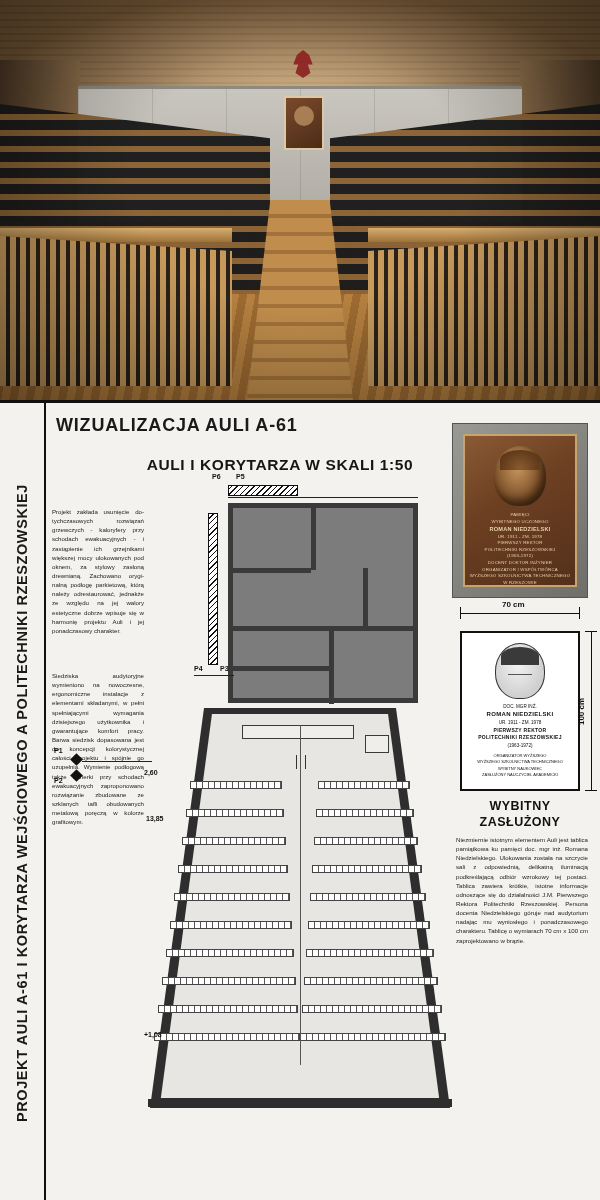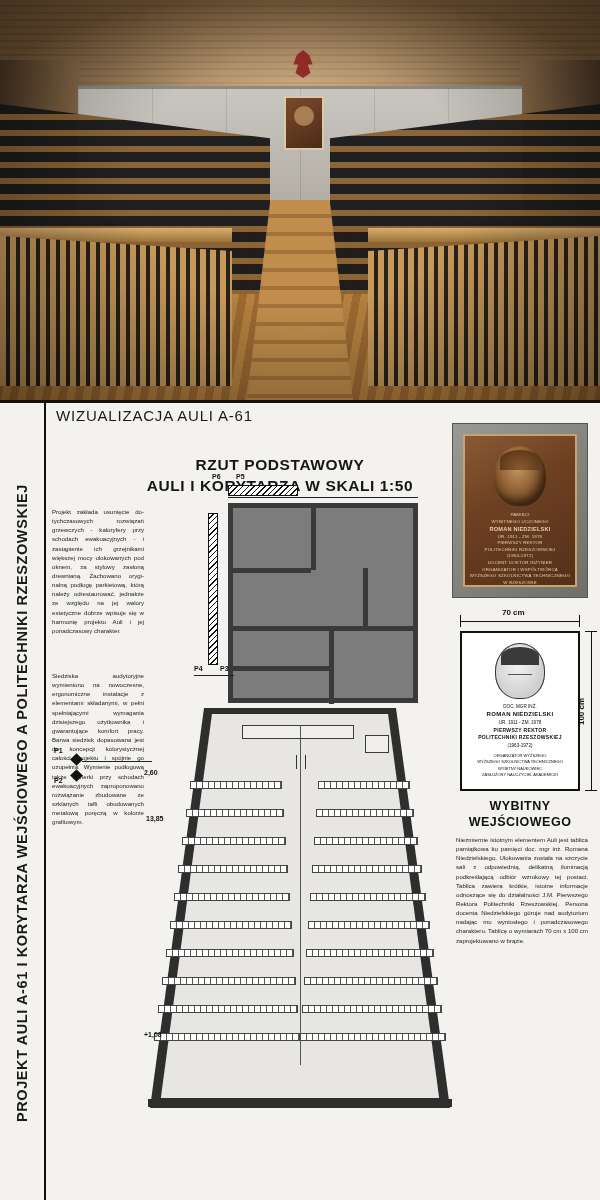--- a/index.html
+++ b/index.html
@@ -159,22 +159,22 @@
     letter-spacing: 0.6px;
     font-weight: 700;
     color: #1a1a1a;
   }
 
   .header-strip {
     position: absolute;
     left: 44px; top: 0; width: 556px; height: 26px;
   }
   .header-strip .htxt {
-    position: absolute; left: 12px; top: 4px;
-    font-size: 15px; font-weight: 400; letter-spacing: 0.8px; color: #1a1a1a;
+    position: absolute; left: 12px; top: 12px;
+    font-size: 18px; font-weight: 700; letter-spacing: 0.8px; color: #1a1a1a;
   }
 
   .plan-title {
     position: absolute;
     left: 100px; top: 52px; width: 360px;
     text-align: center;
     font-size: 15.5px;
     font-weight: 700;
     letter-spacing: 0.6px;
     line-height: 1.35;
@@ -342,21 +342,21 @@
   }
   .tab-text {
     font-size: 4.6px;
     line-height: 1.55;
     padding: 0 6px;
   }
   .tab-text .nm { font-size: 6px; font-weight: 700; letter-spacing: 0.3px; }
   .tab-text .sm { font-size: 4px; }
 
   .dim-top {
-    position: absolute; left: 460px; top: 206px; width: 104px; height: 18px;
+    position: absolute; left: 460px; top: 198px; width: 104px; height: 18px;
   }
   .dim-right {
     position: absolute; left: 582px; top: 228px; width: 18px; height: 160px;
   }
   .dim-label {
     position: absolute;
     font-size: 8px; font-weight: 700; color: #111;
   }
   .dim-bar {
     position: absolute; background: #111;
@@ -411,21 +411,20 @@
 
     <div class="vertical-title">
       <span>PROJEKT AULI A-61 I KORYTARZA WEJŚCIOWEGO A POLITECHNIKI RZESZOWSKIEJ</span>
     </div>
 
     <div class="header-strip">
       <div class="htxt">WIZUALIZACJA AULI A-61</div>
     </div>
 
     <div class="plan-title">
-      <div>RZUT PODSTAWOWY</div>
       <div>AULI I KORYTARZA W SKALI 1:50</div>
     </div>
 
     <div class="desc desc-1">Projekt zakłada usunięcie do-tychczasowych rozwiązań grzewczych - kaloryfery przy schodach ewakuacyjnych - i zastąpienie ich grzejnikami większej mocy ulokowanych pod oknem, za stylowy zasłoną drewnianą. Zachowano orygi-nalną podłogę parkietową, którą należy odrestaurować, jednakże ze względu na jej walory estetyczne dobrze wpisuje się w harmonię projektu Auli i jej ponadczasowy charakter.</div>
     <div class="desc desc-2">Siedziska audytoryjne wymieniono na nowoczesne, ergonomiczne instalacje z elementami składanymi, w pełni spełniającymi wymagania dzisiejszego użytkownika i gwarantujące komfort pracy. Barwa siedzisk dopasowana jest do koncepcji kolorystycznej całości projektu i spójnie go uzupełnia. Wymienie podłogową także barierki przy schodach ewakuacyjnych zaproponowano rozwiązanie zbudowane ze szklanych tafli obudowanych metalową poręczą w kolorze grafitowym.</div>
 
     <div class="planwrap">
 
       <div class="hatchbar" style="left:78px; top:-18px; width:68px; height:9px;"></div>
       <div class="dimline" style="left:78px; top:-6px; width:190px; height:1px;"></div>
@@ -544,19 +543,19 @@
         <div>(1963-1972)</div>
         <div class="sm" style="margin-top:4px;">ORGANIZATOR WYŻSZEGO</div>
         <div class="sm">WYŻSZEGO SZKOLNICTWA TECHNICZNEGO</div>
         <div class="sm">WYBITNY NAUKOWIEC</div>
         <div class="sm">ZASŁUŻONY NAUCZYCIEL AKADEMICKI</div>
       </div>
     </div>
 
     <div class="tablica-title">
       <div>WYBITNY</div>
-      <div>WEJŚCIOWEGO</div>
+      <div>ZASŁUŻONY</div>
     </div>
 
     <div class="tablica-desc">Niezmiernie istotnym elementem Auli jest tablica pamiątkowa ku pamięci doc. mgr inż. Romana Niedzielskiego. Ulokowania została na szczycie sali z odpowiednią, delikatną iluminacją podkreślającą odbiór wzrokowy tej postaci. Tablica zawiera krótkie, istotne informacje odnoszące się do działalności J.M. Pierwszego Rektora Politechniki Rzeszowskiej. Persona docenta Niedzielskiego góruje nad audytorium nadając mu wyniosłego i ponadczasowego charakteru. Tablicę o wymiarach 70 cm x 100 cm zaprojektowano w brązie.</div>
 
   </div>
 </div>
 
 </body></html>

